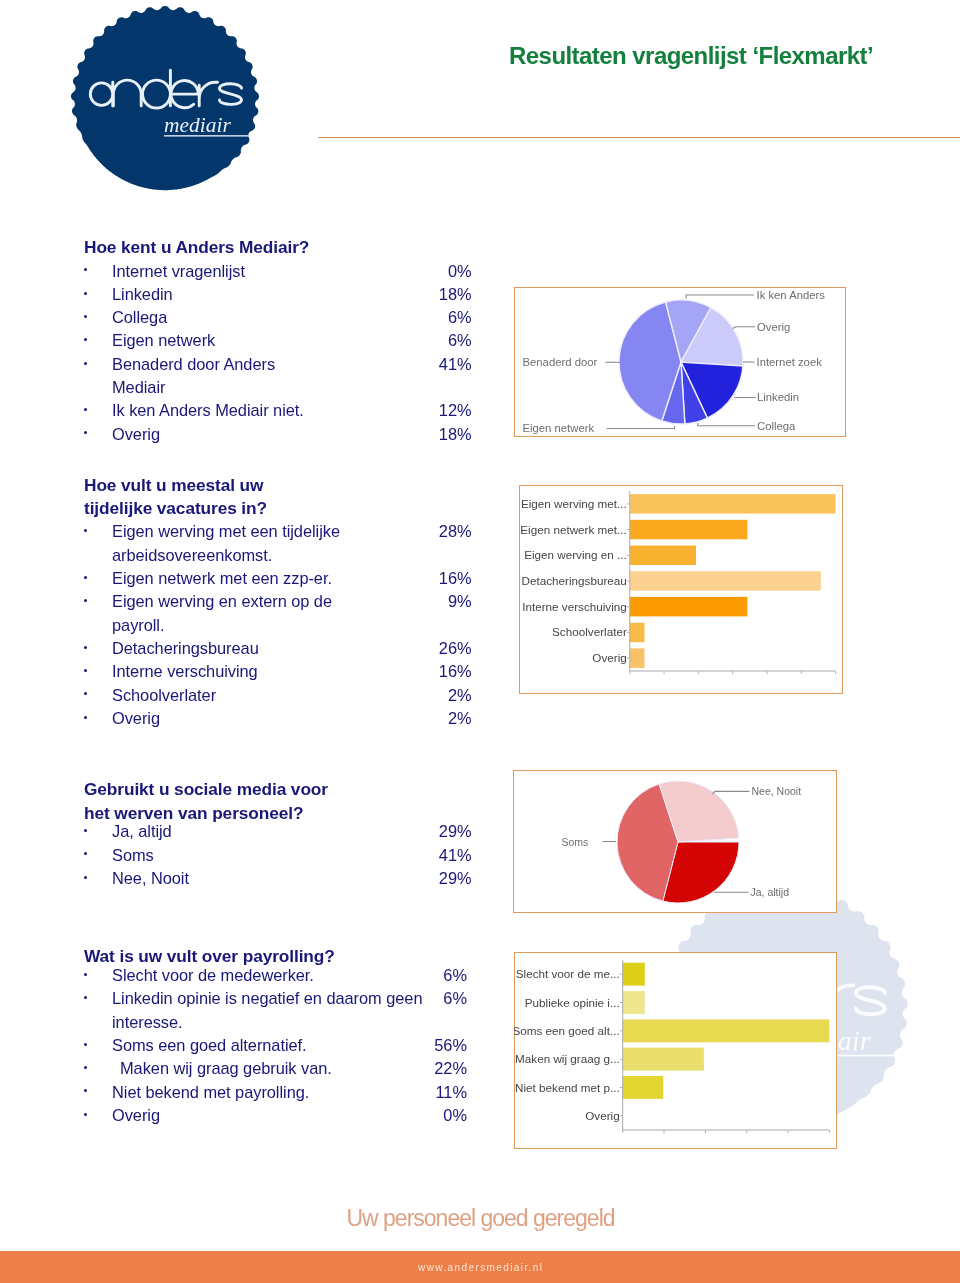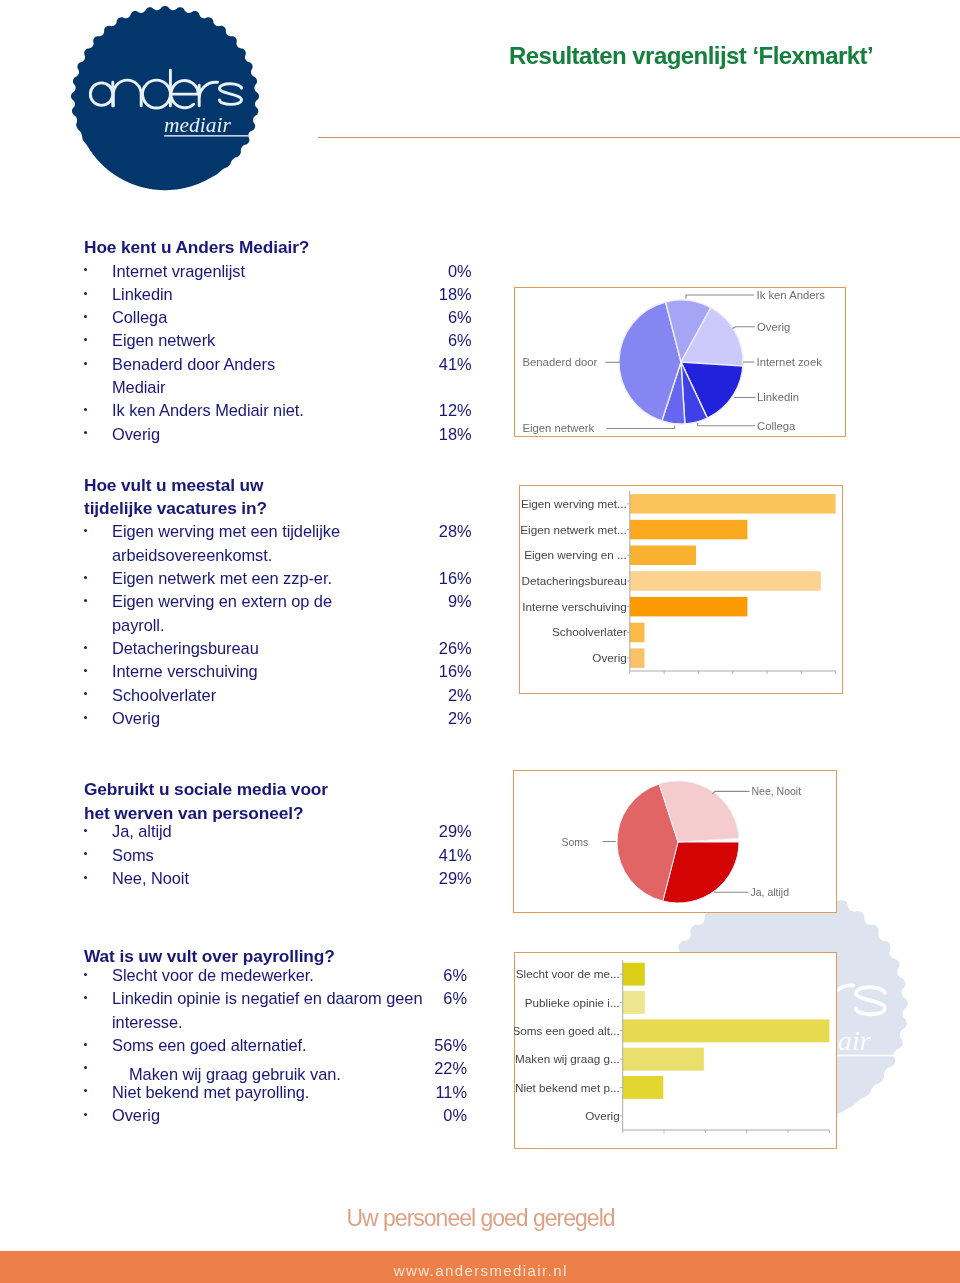--- a/index.html
+++ b/index.html
@@ -9,21 +9,21 @@
   #logo{position:absolute;left:67px;top:1.5px;width:196px;height:196px;}
   #hdr{position:absolute;left:509px;top:40.5px;color:#15803d;font-weight:bold;font-size:24px;line-height:30.9px;white-space:nowrap;letter-spacing:-0.55px;}
   #hdr-rule{position:absolute;left:318px;top:137px;width:642px;height:0;border-top:1.5px solid #DB8B56;}
   .sec-title{position:absolute;color:#191777;font-weight:bold;font-size:17.3px;line-height:23.3px;letter-spacing:-0.1px;white-space:pre-line;}
   .bul{position:absolute;width:3.1px;height:3.1px;border-radius:50%;background:#191777;}
   .lbl{position:absolute;color:#191777;font-size:16.4px;line-height:23.3px;letter-spacing:-0.05px;}
   .val{position:absolute;color:#191777;font-size:16.4px;line-height:23.3px;text-align:right;}
   .chartbox{position:absolute;border:1.3px solid #E09A5C;background:#fff;box-sizing:border-box;}
   #tagline{position:absolute;left:0;top:1205px;width:960px;text-align:center;color:#DFA183;font-size:23px;font-family:"Liberation Sans",sans-serif;letter-spacing:-1px;text-indent:1px;}
   #footbar{position:absolute;left:0;top:1251px;width:960px;height:32px;background:#ED8049;}
-  #footurl{position:absolute;left:0;top:1262px;width:960px;text-align:center;color:#FCE3D5;font-size:15px;letter-spacing:1.4px;text-indent:1.4px;}
+  #footurl{position:absolute;left:0;top:1262px;width:960px;text-align:center;color:#FCE3D5;font-size:10px;letter-spacing:1.4px;text-indent:1.4px;}
   .wm{position:absolute;}
 </style>
 </head>
 <body>
 
 <div class="page">
 <svg class="wm" style="left:656px;top:880px;width:257px;height:257px;" viewBox="0 0 200 200">
 <path d="M100.0,4.0L100.8,4.1L101.6,4.3L102.4,4.7L103.2,5.2L104.0,6.1L104.7,7.0L105.5,7.5L106.3,7.9L107.0,8.2L107.8,8.3L108.6,8.3L109.4,8.2L110.2,7.9L111.0,7.5L111.9,6.8L112.8,6.0L113.7,5.6L114.6,5.4L115.4,5.3L116.2,5.4L117.0,5.6L117.8,5.9L118.5,6.4L119.2,7.1L119.8,8.1L120.4,9.1L121.0,9.8L121.7,10.3L122.4,10.7L123.2,11.0L124.0,11.1L124.8,11.1L125.6,11.0L126.5,10.7L127.5,10.1L128.6,9.5L129.5,9.3L130.4,9.2L131.2,9.3L132.0,9.5L132.7,9.8L133.4,10.3L134.1,10.9L134.6,11.7L135.0,12.8L135.5,13.9L136.0,14.7L136.6,15.3L137.2,15.8L137.9,16.2L138.6,16.4L139.4,16.6L140.3,16.6L141.2,16.5L142.3,16.1L143.4,15.6L144.4,15.6L145.3,15.7L146.1,15.9L146.8,16.2L147.5,16.7L148.1,17.2L148.6,17.9L149.1,18.8L149.3,20.0L149.5,21.1L149.9,22.0L150.4,22.7L150.9,23.3L151.5,23.8L152.2,24.2L153.0,24.4L153.8,24.6L154.7,24.7L155.9,24.4L157.1,24.2L158.0,24.3L158.9,24.5L159.6,24.9L160.3,25.3L160.9,25.9L161.4,26.6L161.8,27.3L162.1,28.2L162.1,29.4L162.1,30.6L162.4,31.5L162.7,32.3L163.1,33.0L163.7,33.6L164.3,34.1L165.0,34.5L165.8,34.8L166.7,35.0L167.9,35.0L169.1,34.9L170.0,35.2L170.8,35.5L171.5,36.0L172.1,36.6L172.5,37.2L172.9,38.0L173.2,38.8L173.3,39.8L173.1,40.9L172.9,42.1L173.0,43.0L173.2,43.9L173.6,44.6L174.0,45.3L174.5,45.9L175.1,46.4L175.8,46.8L176.7,47.2L177.9,47.4L179.1,47.5L179.9,47.9L180.6,48.4L181.3,49.0L181.7,49.7L182.1,50.4L182.4,51.2L182.5,52.1L182.4,53.0L182.1,54.2L181.7,55.3L181.6,56.2L181.7,57.1L181.9,57.9L182.1,58.6L182.6,59.2L183.1,59.9L183.7,60.4L184.5,60.9L185.7,61.3L186.8,61.7L187.6,62.2L188.2,62.8L188.7,63.5L189.1,64.2L189.3,65.0L189.4,65.8L189.4,66.7L189.2,67.6L188.6,68.7L188.1,69.7L187.8,70.6L187.8,71.5L187.8,72.3L188.0,73.1L188.3,73.8L188.7,74.5L189.2,75.1L189.9,75.8L191.0,76.3L192.0,76.9L192.7,77.5L193.2,78.2L193.6,79.0L193.8,79.8L193.9,80.6L193.9,81.4L193.7,82.3L193.4,83.2L192.6,84.1L191.9,85.0L191.5,85.9L191.3,86.7L191.2,87.5L191.3,88.3L191.4,89.1L191.7,89.8L192.1,90.6L192.7,91.3L193.7,92.0L194.6,92.8L195.2,93.5L195.6,94.3L195.8,95.1L195.9,95.9L195.9,96.7L195.7,97.6L195.4,98.4L194.9,99.2L194.0,100.0L193.1,100.8L192.6,101.6L192.2,102.4L192.0,103.1L191.9,103.9L191.9,104.7L192.1,105.5L192.4,106.3L192.8,107.1L193.7,108.0L194.5,108.8L194.9,109.7L195.1,110.5L195.3,111.4L195.2,112.2L195.0,113.0L194.7,113.8L194.3,114.5L193.6,115.2L192.6,115.9L191.6,116.5L191.0,117.2L190.5,117.9L190.2,118.6L189.9,119.4L189.8,120.2L189.9,121.0L190.0,121.8L190.3,122.7L191.0,123.7L191.6,124.7L191.9,125.6L192.0,126.5L192.0,127.3L191.8,128.1L191.5,128.9L191.0,129.6L190.5,130.2L189.7,130.8L188.6,131.3L187.5,131.8L186.8,132.3L186.2,132.9L185.7,133.6L185.4,134.3L185.1,135.1L185.0,135.9L185.0,136.7L185.2,137.6L185.6,138.7L186.1,139.8L186.1,140.7L186.0,141.6L185.8,142.3L185.4,143.1L185.0,143.8L184.4,144.4L183.7,144.9L182.9,145.4L181.8,145.7L180.8,146.0L180.0,146.5L179.3,147.0L178.8,147.6L178.3,148.2L178.0,148.9L177.7,149.7L177.5,150.5L177.3,151.3L177.4,152.3L177.5,153.3L177.3,154.1L176.9,154.9L176.5,155.6L176.1,156.3L175.5,156.8L174.9,157.4L174.2,157.8L173.4,158.3L172.5,158.5L171.6,158.8L170.9,159.2L170.2,159.7L169.6,160.2L169.1,160.8L168.6,161.4L168.1,162.0L167.7,162.7L167.3,163.4L167.1,164.3L166.8,165.1L166.3,165.8L165.9,166.4L165.3,167.0L164.7,167.5L164.1,168.0L163.4,168.5L162.7,168.9L162.0,169.2L161.2,169.5L160.4,169.8L159.7,170.2L159.1,170.6L158.4,171.1L157.8,171.6L157.2,172.1L156.6,172.6L156.0,173.1L155.5,173.7L154.9,174.3L154.4,174.8L153.7,175.3L153.1,175.8L152.4,176.2L151.8,176.6L151.1,177.0L150.4,177.4L149.7,177.7L149.0,178.1L148.3,178.4L147.6,178.8L146.9,179.2L146.2,179.5L145.5,179.9L144.9,180.3L144.2,180.7L143.5,181.1L142.8,181.4L142.1,181.8L141.4,182.1L140.7,182.5L140.0,182.8L139.3,183.2L138.6,183.5L137.9,183.8L137.2,184.2L136.5,184.5L135.7,184.8L135.0,185.1L134.3,185.4L133.6,185.7L132.8,185.9L132.1,186.2L131.4,186.5L130.6,186.7L129.9,187.0L129.2,187.3L128.4,187.5L127.7,187.7L126.9,188.0L126.2,188.2L125.4,188.4L124.7,188.6L123.9,188.8L123.2,189.0L122.4,189.2L121.7,189.4L120.9,189.6L120.1,189.8L119.4,189.9L118.6,190.1L117.9,190.3L117.1,190.4L116.3,190.5L115.5,190.7L114.8,190.8L114.0,190.9L113.2,191.0L112.5,191.2L111.7,191.3L110.9,191.4L110.1,191.4L109.4,191.5L108.6,191.6L107.8,191.7L107.0,191.7L106.2,191.8L105.5,191.8L104.7,191.9L103.9,191.9L103.1,191.9L102.3,192.0L101.6,192.0L100.8,192.0L100.0,192.0L99.2,192.0L98.4,192.0L97.7,192.0L96.9,191.9L96.1,191.9L95.3,191.9L94.5,191.8L93.8,191.8L93.0,191.7L92.2,191.7L91.4,191.6L90.6,191.5L89.9,191.4L89.1,191.4L88.3,191.3L87.5,191.2L86.8,191.0L86.0,190.9L85.2,190.8L84.5,190.7L83.7,190.5L82.9,190.4L82.1,190.3L81.4,190.1L80.6,189.9L79.9,189.8L79.1,189.6L78.3,189.4L77.6,189.2L76.8,189.0L76.1,188.8L75.3,188.6L74.6,188.4L73.8,188.2L73.1,188.0L72.3,187.7L71.6,187.5L70.8,187.3L70.1,187.0L69.4,186.7L68.6,186.5L67.9,186.2L67.2,185.9L66.4,185.7L65.7,185.4L65.0,185.1L64.3,184.8L63.5,184.5L62.8,184.2L62.1,183.8L61.4,183.5L60.7,183.2L60.0,182.8L59.3,182.5L58.6,182.1L57.9,181.8L57.2,181.4L56.5,181.1L55.8,180.7L55.1,180.3L54.5,179.9L53.8,179.5L53.1,179.1L52.4,178.7L51.8,178.3L51.1,177.9L50.4,177.5L49.8,177.1L49.1,176.7L48.5,176.2L47.8,175.8L47.2,175.3L46.6,174.9L45.9,174.4L45.3,174.0L44.7,173.5L44.0,173.0L43.4,172.6L42.8,172.1L42.2,171.6L41.6,171.1L41.0,170.6L40.4,170.1L39.8,169.6L39.2,169.1L38.6,168.5L38.1,168.0L37.5,167.5L36.9,167.0L36.3,166.4L35.8,165.9L35.2,165.3L34.7,164.8L34.1,164.2L33.6,163.7L33.0,163.1L32.5,162.5L32.0,161.9L31.5,161.4L30.9,160.8L30.4,160.2L29.9,159.6L29.4,159.0L28.9,158.4L28.4,157.8L27.9,157.2L27.4,156.6L27.0,156.0L26.5,155.3L26.0,154.7L25.6,154.1L25.1,153.4L24.7,152.8L24.2,152.2L23.8,151.5L23.3,150.9L22.9,150.2L22.5,149.6L22.1,148.9L21.7,148.2L21.2,147.6L20.8,146.9L20.4,146.3L19.9,145.6L19.4,145.0L18.9,144.4L18.4,143.8L17.9,143.2L17.4,142.5L17.0,141.9L16.6,141.2L16.2,140.5L15.9,139.7L15.7,139.0L15.6,138.2L15.5,137.3L15.3,136.6L15.1,135.8L14.9,135.0L14.6,134.3L14.3,133.6L14.0,132.9L13.5,132.2L13.0,131.6L12.3,131.0L11.6,130.4L11.1,129.7L10.6,129.0L10.2,128.3L9.9,127.6L9.6,126.8L9.4,126.1L9.4,125.2L9.4,124.4L9.7,123.5L10.1,122.6L10.2,121.8L10.2,121.0L10.2,120.2L10.1,119.4L9.9,118.6L9.5,117.9L9.1,117.2L8.6,116.5L7.7,115.8L6.8,115.2L6.3,114.4L5.8,113.7L5.4,112.9L5.2,112.1L5.1,111.3L5.1,110.5L5.3,109.7L5.7,108.8L6.4,108.0L7.2,107.1L7.6,106.3L7.9,105.5L8.1,104.7L8.1,103.9L8.0,103.1L7.8,102.4L7.4,101.6L6.9,100.8L6.0,100.0L5.1,99.2L4.6,98.4L4.3,97.6L4.1,96.7L4.1,95.9L4.2,95.1L4.4,94.3L4.8,93.5L5.4,92.8L6.3,92.0L7.3,91.3L7.9,90.6L8.3,89.8L8.6,89.1L8.7,88.3L8.8,87.5L8.7,86.7L8.5,85.9L8.1,85.0L7.4,84.1L6.6,83.2L6.3,82.3L6.1,81.4L6.1,80.6L6.2,79.8L6.4,79.0L6.8,78.2L7.3,77.5L8.0,76.9L9.0,76.3L10.1,75.8L10.8,75.1L11.3,74.5L11.7,73.8L12.0,73.1L12.2,72.3L12.2,71.5L12.2,70.6L11.9,69.7L11.4,68.7L10.8,67.6L10.6,66.7L10.6,65.8L10.7,65.0L10.9,64.2L11.3,63.5L11.8,62.8L12.4,62.2L13.2,61.7L14.3,61.3L15.5,60.9L16.3,60.4L16.9,59.9L17.4,59.2L17.9,58.6L18.1,57.9L18.3,57.1L18.4,56.2L18.3,55.3L17.9,54.2L17.6,53.0L17.5,52.1L17.6,51.2L17.9,50.4L18.3,49.7L18.7,49.0L19.4,48.4L20.1,47.9L20.9,47.5L22.1,47.4L23.3,47.2L24.2,46.8L24.9,46.4L25.5,45.9L26.0,45.3L26.4,44.6L26.8,43.9L27.0,43.0L27.1,42.1L26.9,40.9L26.7,39.8L26.8,38.8L27.1,38.0L27.5,37.2L27.9,36.6L28.5,36.0L29.2,35.5L30.0,35.2L30.9,34.9L32.1,35.0L33.3,35.0L34.2,34.8L35.0,34.5L35.7,34.1L36.3,33.6L36.9,33.0L37.3,32.3L37.6,31.5L37.9,30.6L37.9,29.4L37.9,28.2L38.2,27.3L38.6,26.6L39.1,25.9L39.7,25.3L40.4,24.9L41.1,24.5L42.0,24.3L42.9,24.2L44.1,24.4L45.3,24.7L46.2,24.6L47.0,24.4L47.8,24.2L48.5,23.8L49.1,23.3L49.6,22.7L50.1,22.0L50.5,21.1L50.7,20.0L50.9,18.8L51.4,17.9L51.9,17.2L52.5,16.7L53.2,16.2L53.9,15.9L54.7,15.7L55.6,15.6L56.6,15.6L57.7,16.1L58.8,16.5L59.7,16.6L60.6,16.6L61.4,16.4L62.1,16.2L62.8,15.8L63.4,15.3L64.0,14.7L64.5,13.9L65.0,12.8L65.4,11.7L65.9,10.9L66.6,10.3L67.3,9.8L68.0,9.5L68.8,9.3L69.6,9.2L70.5,9.3L71.4,9.5L72.5,10.1L73.5,10.7L74.4,11.0L75.2,11.1L76.0,11.1L76.8,11.0L77.6,10.7L78.3,10.3L79.0,9.8L79.6,9.1L80.2,8.1L80.8,7.1L81.5,6.4L82.2,5.9L83.0,5.6L83.8,5.4L84.6,5.3L85.4,5.4L86.3,5.6L87.2,6.0L88.1,6.8L89.0,7.5L89.8,7.9L90.6,8.2L91.4,8.3L92.2,8.3L93.0,8.2L93.7,7.9L94.5,7.5L95.3,7.0L96.0,6.1L96.8,5.2L97.6,4.7L98.4,4.3L99.2,4.1L100.0,4.0Z" fill="#DDE3EF"></path>
 <path d="M23.78,93.98A11.47,11.47 0 1 1 46.73,93.98A11.47,11.47 0 1 1 23.78,93.98M46.73,81.94L46.73,106.02" fill="none" stroke="#FBFCFE" stroke-width="2.96" stroke-linecap="round"></path>
 <path d="M47.24,106.02L47.24,93.98A14.23,14.23 0 0 1 75.71,93.98L75.71,106.02" fill="none" stroke="#FBFCFE" stroke-width="2.96" stroke-linecap="round"></path>
@@ -120,21 +120,21 @@
 <div class="lbl" style="left:112px;top:964.1px;width:340px;white-space:pre-line;">Slecht voor de medewerker.</div>
 <div class="val" style="left:407.0px;top:964.1px;width:60px;">6%</div>
 <div class="bul" style="left:83.8px;top:996.2px;"></div>
 <div class="lbl" style="left:112px;top:987.4px;width:340px;white-space:pre-line;">Linkedin opinie is negatief en daarom geen
 interesse.</div>
 <div class="val" style="left:407.0px;top:987.4px;width:60px;">6%</div>
 <div class="bul" style="left:83.8px;top:1042.8px;"></div>
 <div class="lbl" style="left:112px;top:1034.0px;width:340px;white-space:pre-line;">Soms een goed alternatief.</div>
 <div class="val" style="left:407.0px;top:1034.0px;width:60px;">56%</div>
 <div class="bul" style="left:83.8px;top:1066.1px;"></div>
-<div class="lbl" style="left:129px;top:1057.3px;width:340px;white-space:pre-line;margin-top:6px;">Maken wij graag gebruik van.</div>
+<div class="lbl" style="left:120px;top:1057.3px;width:340px;white-space:pre-line;">Maken wij graag gebruik van.</div>
 <div class="val" style="left:407.0px;top:1057.3px;width:60px;">22%</div>
 <div class="bul" style="left:83.8px;top:1089.4px;"></div>
 <div class="lbl" style="left:112px;top:1080.6px;width:340px;white-space:pre-line;">Niet bekend met payrolling.</div>
 <div class="val" style="left:407.0px;top:1080.6px;width:60px;">11%</div>
 <div class="bul" style="left:83.8px;top:1112.7px;"></div>
 <div class="lbl" style="left:112px;top:1103.9px;width:340px;white-space:pre-line;">Overig</div>
 <div class="val" style="left:407.0px;top:1103.9px;width:60px;">0%</div>
 </div>
 <div class="chartbox" style="left:514px;top:287px;width:332px;height:150px;"></div>
 <svg style="position:absolute;left:514px;top:287px;width:332px;height:150px;" viewBox="0 0 332 150">

